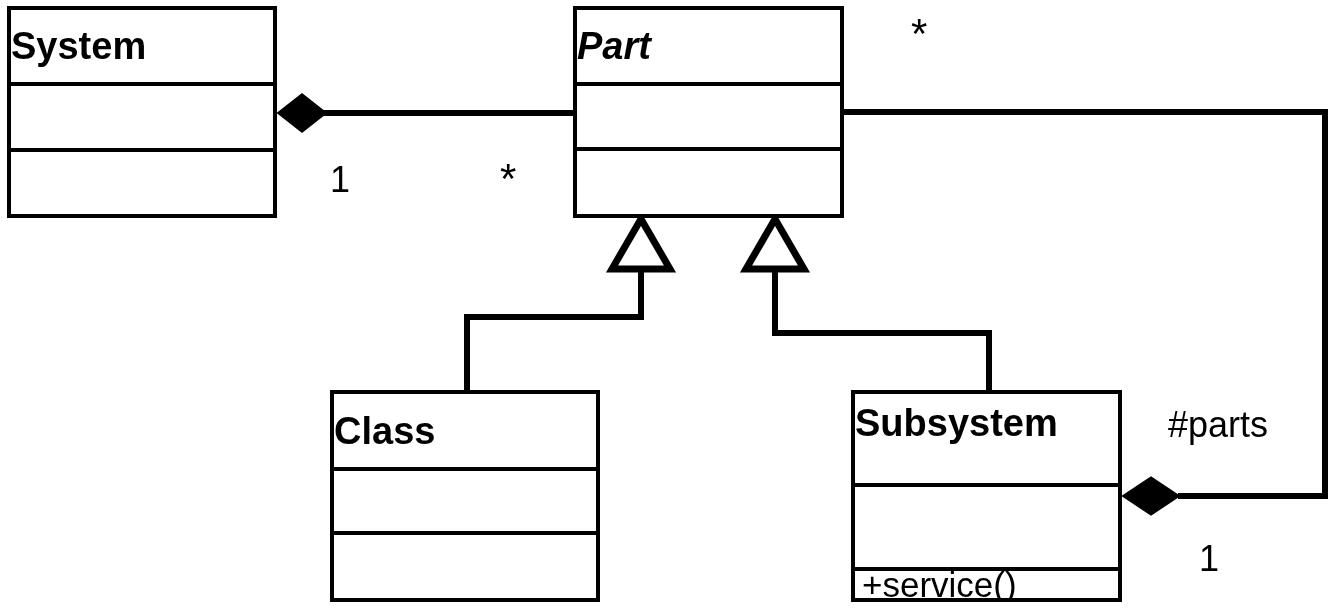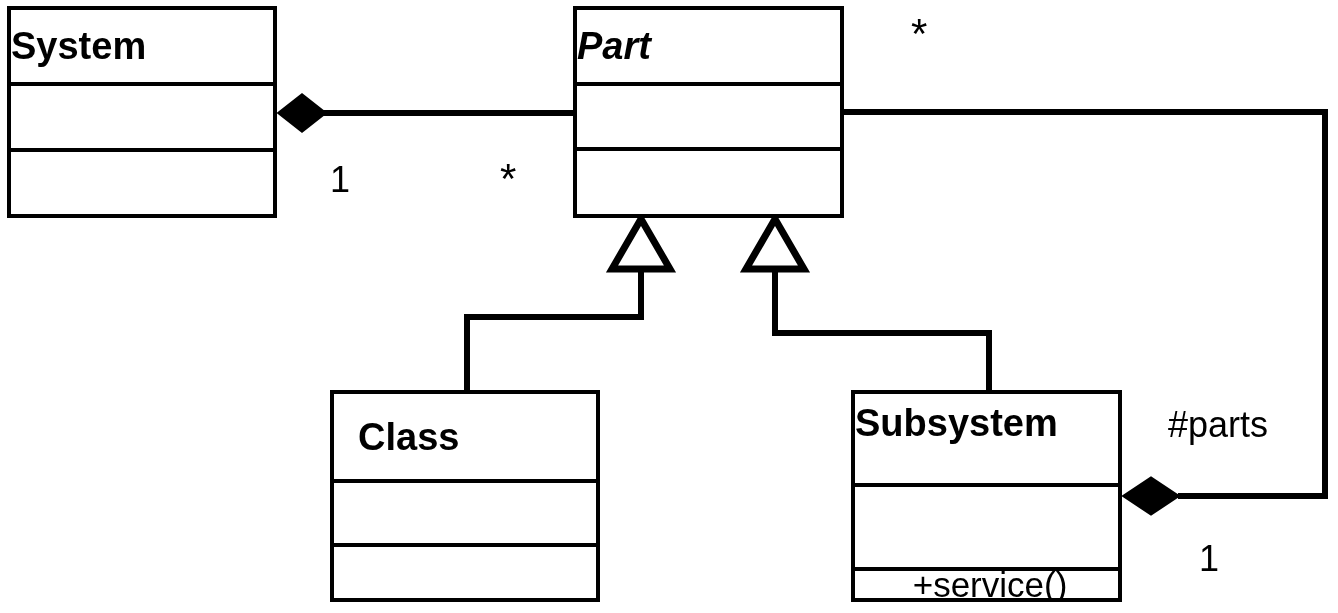--- a/index.html
+++ b/index.html
@@ -52,21 +52,21 @@
     font-weight: bold;
     color: #000000;
     letter-spacing: 0px;
     line-height: 1;
     white-space: nowrap;
   }
   .cmp-name.abstract .cmp-text {
     font-style: italic;
   }
   .cmp-members {
-    justify-content: center;
+    justify-content: flex-start;
     padding-left: 7px;
   }
   .cmp-members .cmp-text {
     font-size: 35px;
     font-weight: normal;
     color: #000000;
     line-height: 1;
     white-space: nowrap;
   }
   .edge-label {
@@ -127,21 +127,21 @@
     </div>
     <div class="uml-compartment cmp-members" style="height:65px;">
       <span class="cmp-text"></span>
     </div>
     <div class="uml-compartment cmp-members" style="flex:1 1 auto;">
       <span class="cmp-text"></span>
     </div>
   </div>
 
   <div class="uml-class" style="left:330px; top:390px; width:270px; height:212px;">
-    <div class="uml-compartment cmp-name" style="height:85px;padding-left:24px;">
+    <div class="uml-compartment cmp-name" style="height:73px;">
       <span class="cmp-text">Class</span>
     </div>
     <div class="uml-compartment cmp-members" style="height:64px;">
       <span class="cmp-text"></span>
     </div>
     <div class="uml-compartment cmp-members" style="flex:1 1 auto;">
       <span class="cmp-text"></span>
     </div>
   </div>
 

